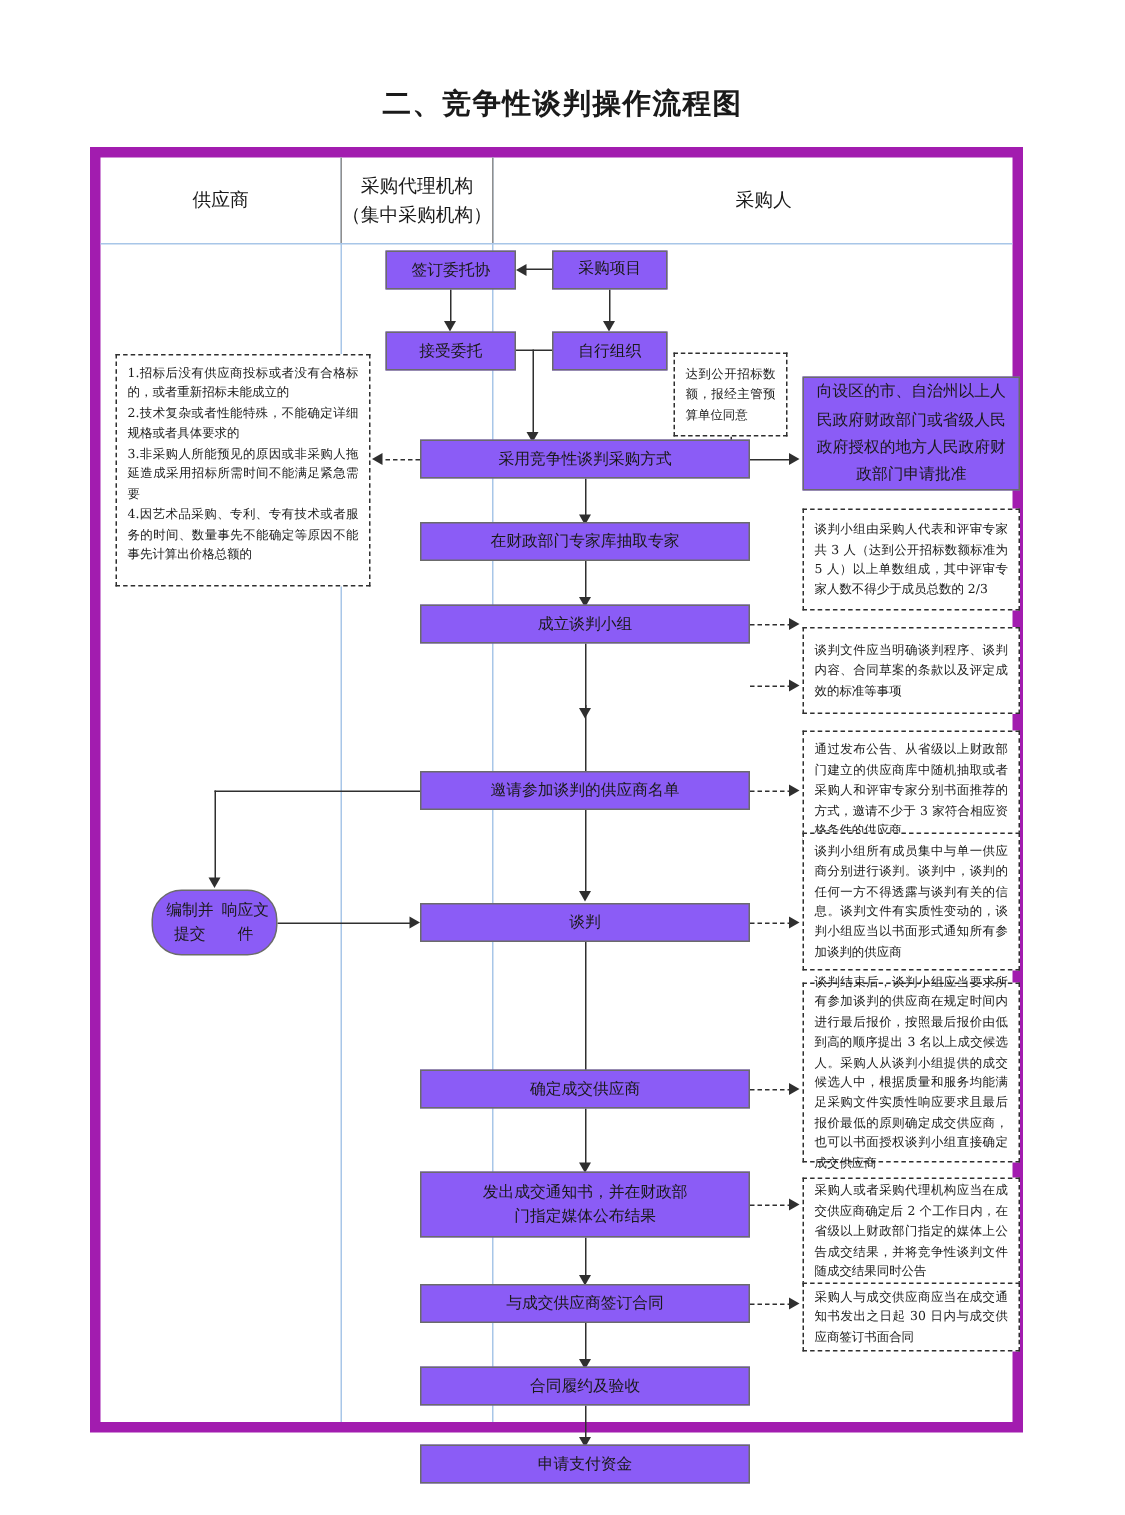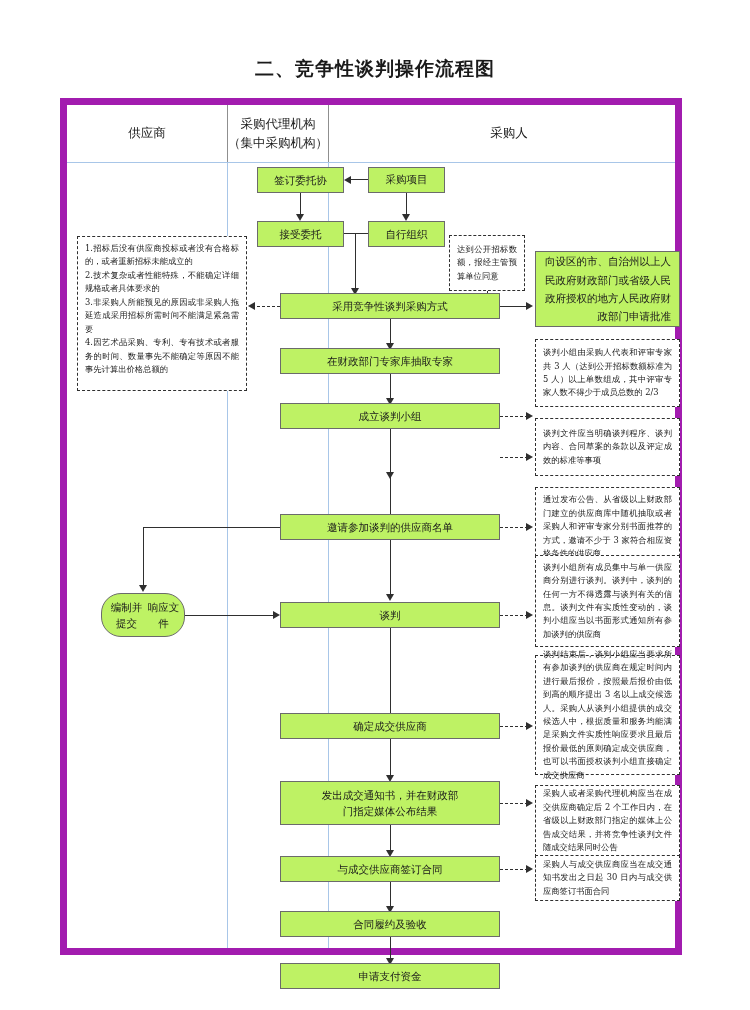--- a/index.html
+++ b/index.html
@@ -70,21 +70,21 @@
     text-align: center;
   }
   #lane-title-supplier { left: 0; width: 160px; }
   #lane-title-agency   { left: 161px; width: 100px; }
   #lane-title-buyer    { left: 262px; width: 360px; }
 
   
   .node {
     position: absolute;
     border: 1px solid #6b6b6b;
-    background: #bef264;
+    background: #8b5cf6;
     display: flex;
     align-items: center;
     justify-content: center;
     text-align: center;
     font-size: 10.5px;
     line-height: 1.55;
     font-family: "DejaVu Serif", "Liberation Serif", serif;
     padding: 2px 4px;
     z-index: 3;
   }
@@ -189,21 +189,21 @@
     <p>1.招标后没有供应商投标或者没有合格标的，或者重新招标未能成立的</p>
     <p>2.技术复杂或者性能特殊，不能确定详细规格或者具体要求的</p>
     <p>3.非采购人所能预见的原因或非采购人拖延造成采用招标所需时间不能满足紧急需要</p>
     <p>4.因艺术品采购、专利、专有技术或者服务的时间、数量事先不能确定等原因不能事先计算出价格总额的</p>
   </div>
 
   <div class="note centered" style="left:382px; top:130px; width:76px; height:56px;">
     <p>达到公开招标数额，报经主管预算单位同意</p>
   </div>
 
-  <div class="node" style="left:468px; top:146px; width:145px; height:76px; text-align:right; justify-content:flex-start; padding:6px 8px; line-height:1.75;">向设区的市、自治州以上人民政府财政部门或省级人民政府授权的地方人民政府财政部门申请批准</div>
+  <div class="node" style="left:468px; top:146px; width:145px; height:76px; text-align:center; justify-content:flex-start; padding:6px 8px; line-height:1.75;">向设区的市、自治州以上人民政府财政部门或省级人民政府授权的地方人民政府财政部门申请批准</div>
 
   <div class="node" style="left:213px; top:188px; width:220px; height:26px;">采用竞争性谈判采购方式</div>
 
   <div class="dconn h" style="left:190px; top:201px; width:23px;"></div>
   <div class="arr left" style="left:181px; top:197px;"></div>
 
   <div class="conn h" style="left:433px; top:201px; width:28px;"></div>
   <div class="conn v" style="left:420px; top:186px; height:15px;"></div>
   <div class="arr right" style="left:459px; top:197px;"></div>
 

